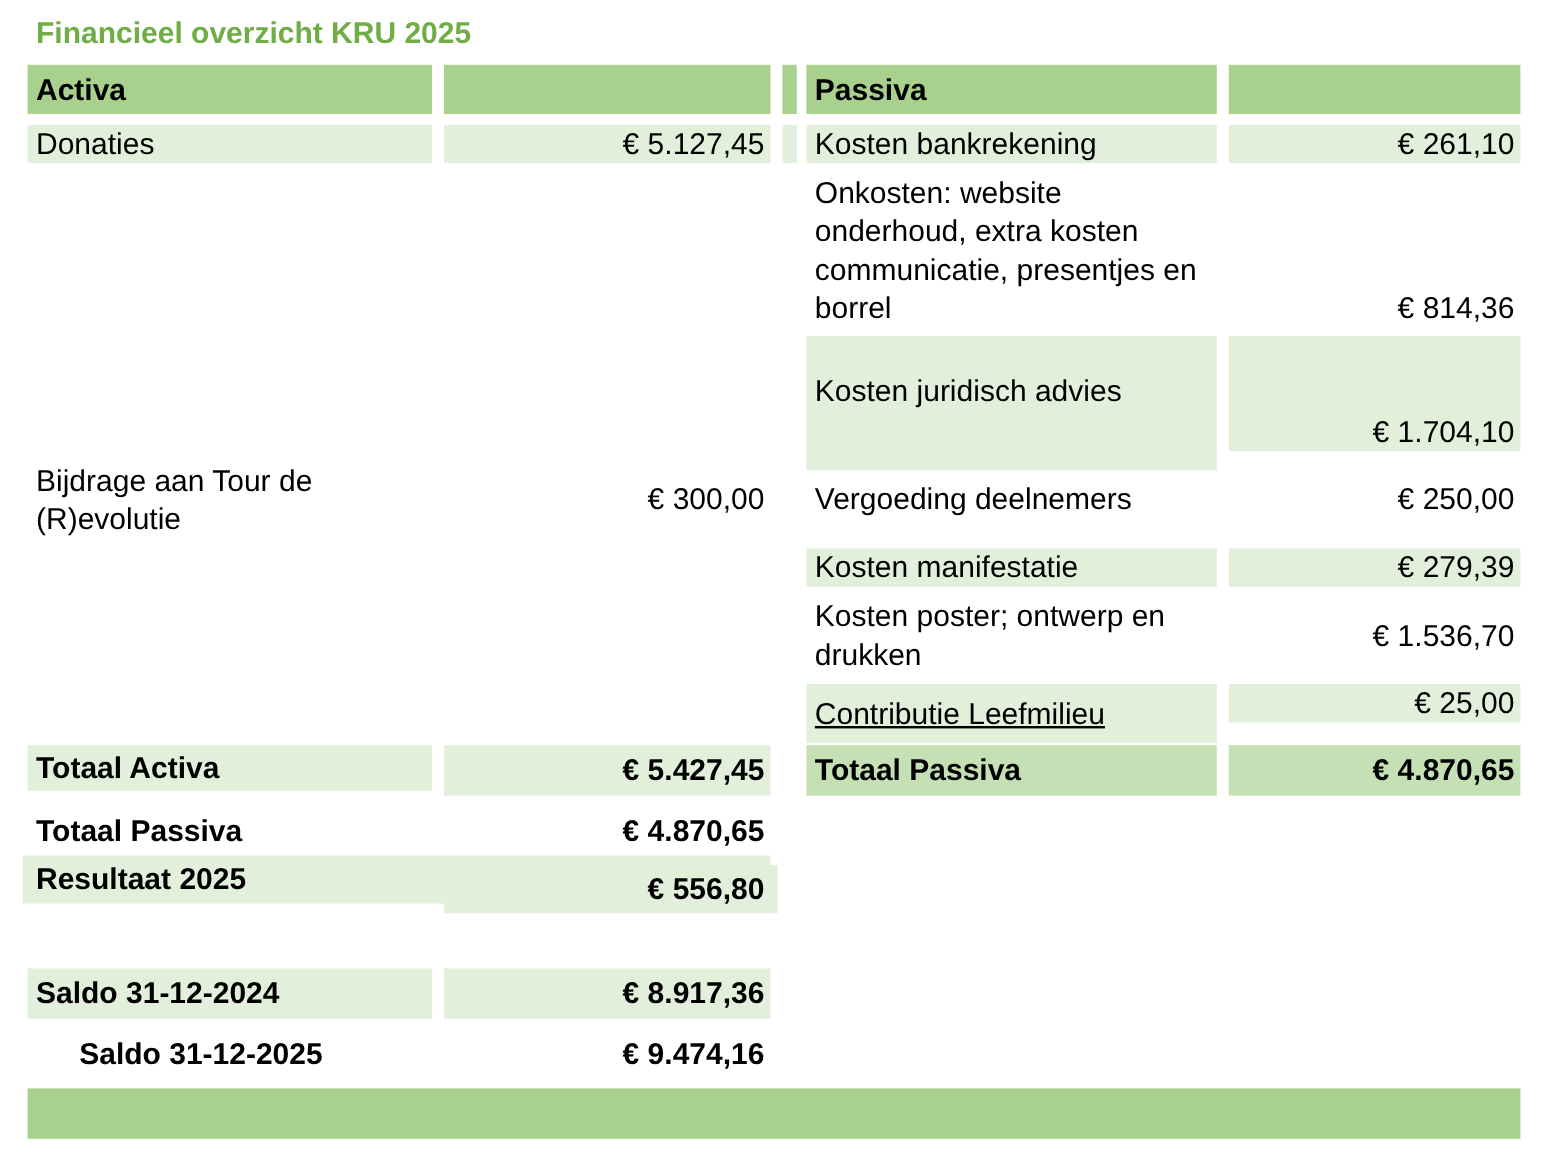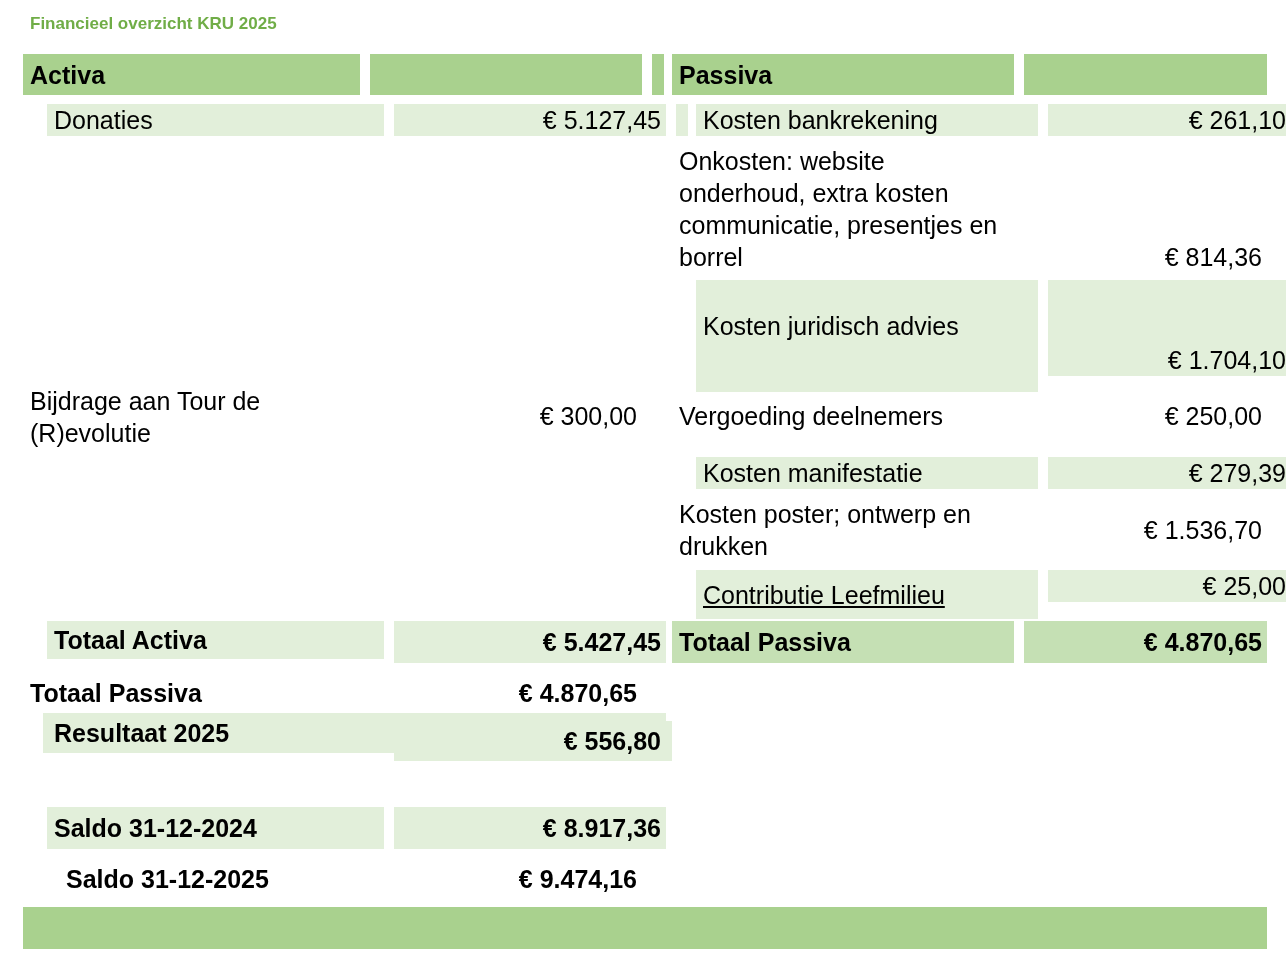--- a/index.html
+++ b/index.html
@@ -1,21 +1,21 @@
 <!DOCTYPE html>
 <html><head>
 <meta charset="utf-8">
 <style>
   html, body { margin:0; padding:0; background:#ffffff; }
   body { width:1286px; height:980px; position:relative; overflow:hidden;
          font-family:"Liberation Sans", sans-serif; color:#000; }
-  .title { position:absolute; left:30px; top:14px; font-size:17px; font-weight:bold; color:#70ad47; }
+  .title { position:absolute; left:30px; top:14px; font-size:25px; font-weight:bold; color:#70ad47; }
   .cell { position:absolute; box-sizing:border-box; font-size:25px; line-height:32px; }
   .hdr { background:#a9d18e; font-weight:bold; }
-  .lt { background:#e2efda;margin-left:24px; }
+  .lt { background:#e2efda; }
   .md { background:#c5e0b4; }
   .bold { font-weight:bold; }
   .lbl { padding-left:7px; display:flex; align-items:center; }
   .val { padding-right:5px; display:flex; align-items:center; justify-content:flex-end; }
   .bottom { align-items:flex-end; }
 </style>
 </head>
 <body>
 
 <div class="title">Financieel overzicht KRU 2025</div>

